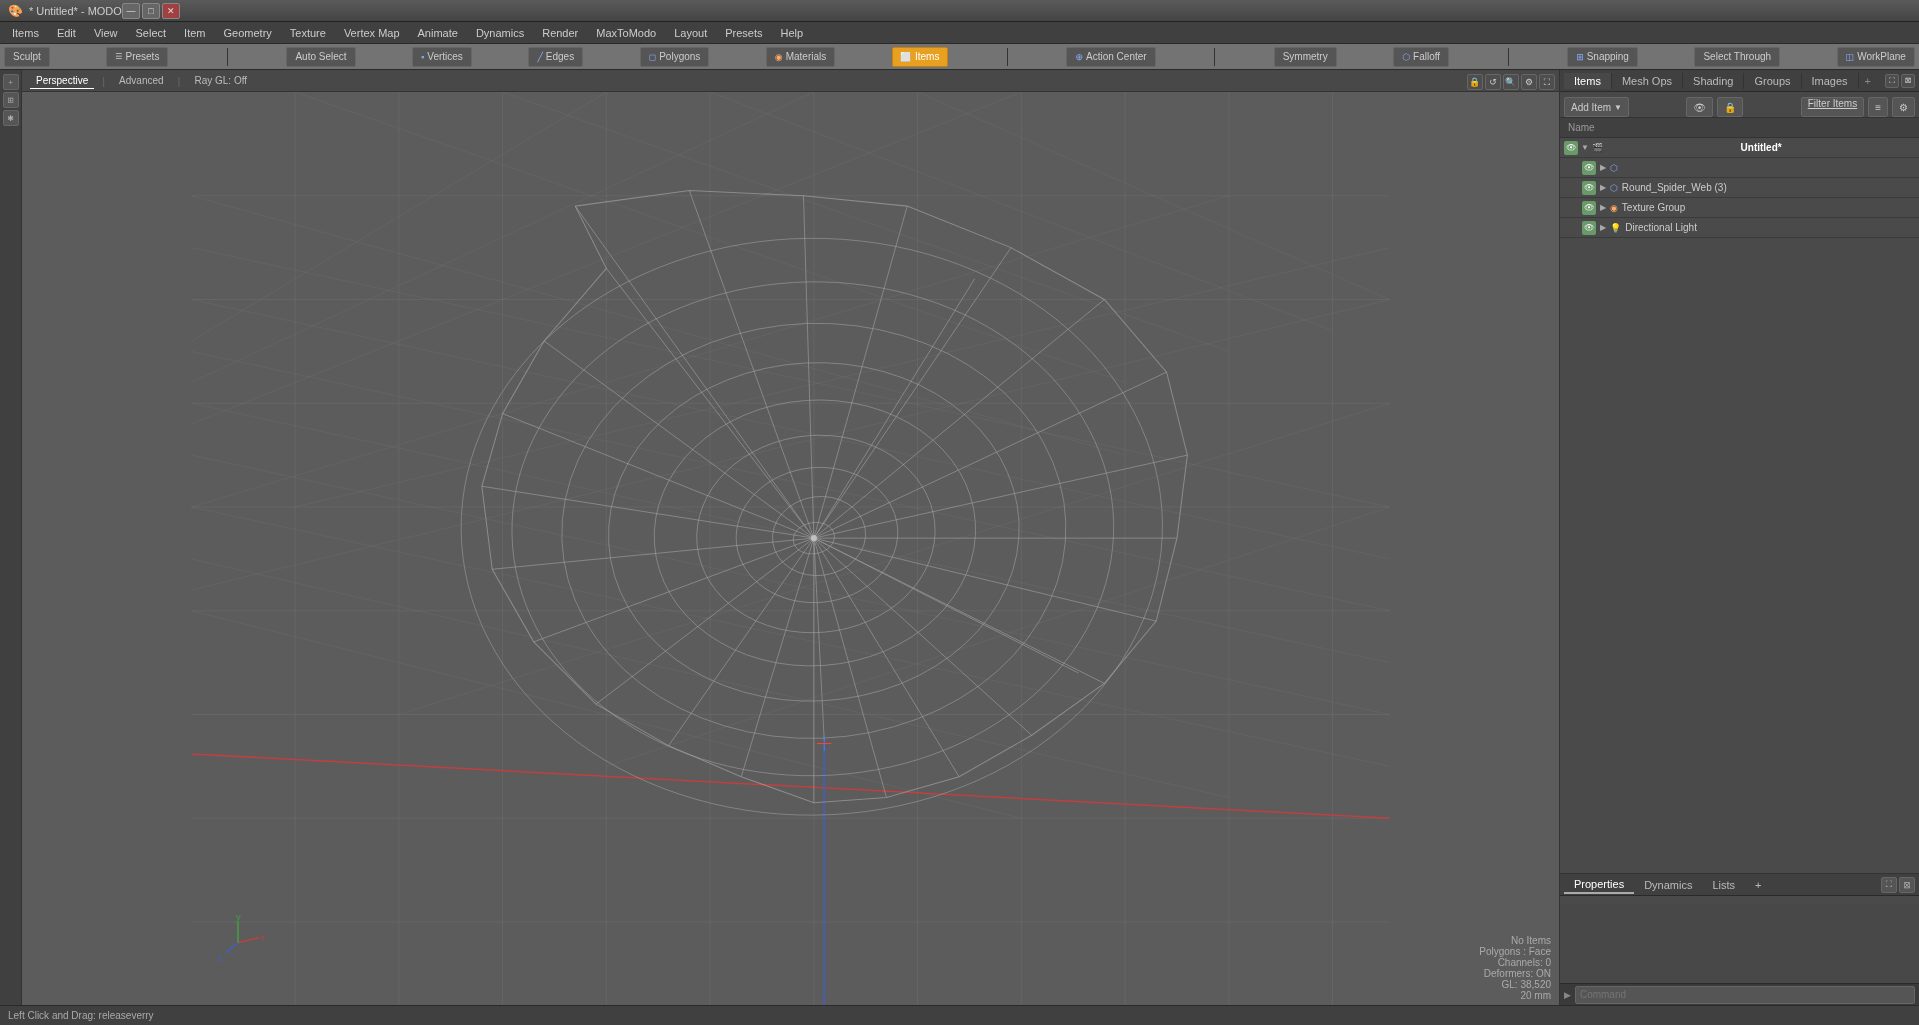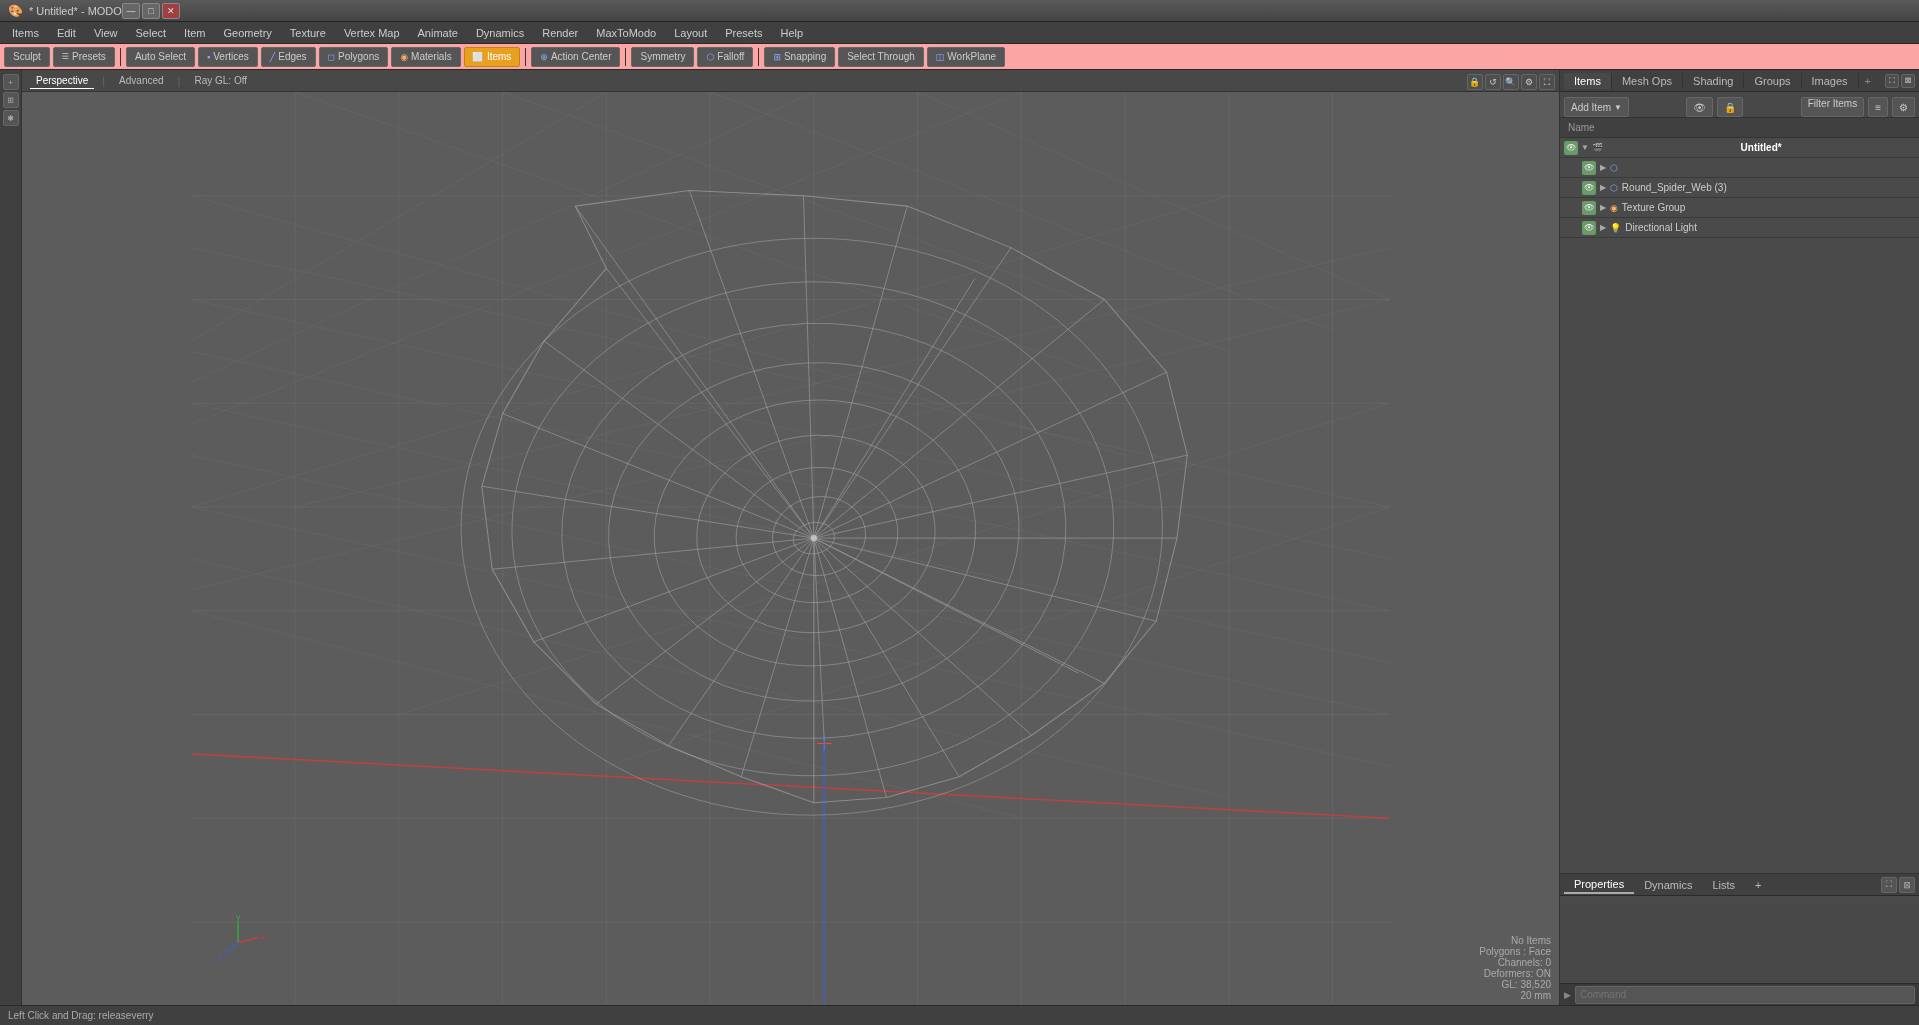--- a/index.html
+++ b/index.html
@@ -51,26 +51,27 @@
       padding: 2px 8px;
       font-size: 11px;
       color: #ccc;
       cursor: pointer;
       border-radius: 2px;
     }
 
     
     #toolbar {
       height: 26px;
-      background: #fca5a5;
+      background: #737373;
       display: flex;
       align-items: center;
       padding: 0 4px;
       border-bottom: 1px solid #2a2a2a;
       gap: 3px;
+      justify-content: space-between;
     }
     .tool-btn {
       height: 20px;
       padding: 0 8px;
       background: #555;
       border: 1px solid #666;
       border-radius: 2px;
       color: #ccc;
       font-size: 10px;
       cursor: pointer;
@@ -227,20 +228,21 @@
     .items-spacer { flex: 1; }
     .items-filter {
       height: 20px;
       padding: 0 6px;
       background: #555;
       border: 1px solid #666;
       border-radius: 2px;
       color: #ccc;
       font-size: 10px;
       cursor: pointer;
+      text-decoration: underline;
     }
 
     
     #items-header {
       height: 20px;
       background: #404040;
       display: flex;
       align-items: center;
       padding: 0 8px;
       border-bottom: 1px solid #333;

